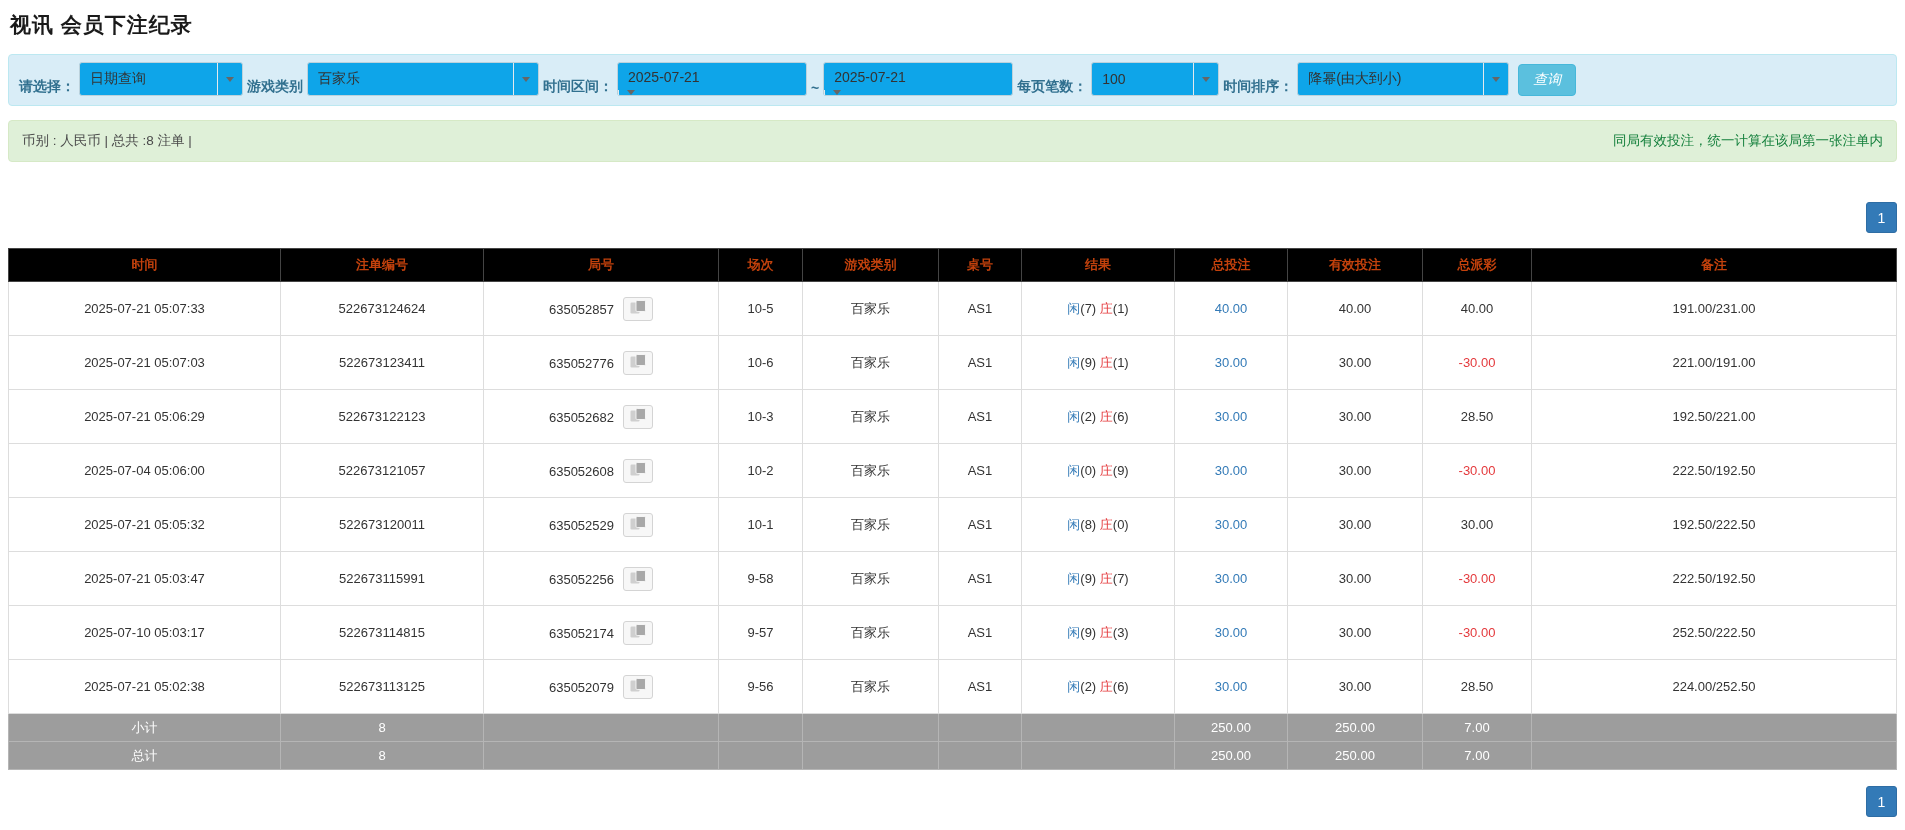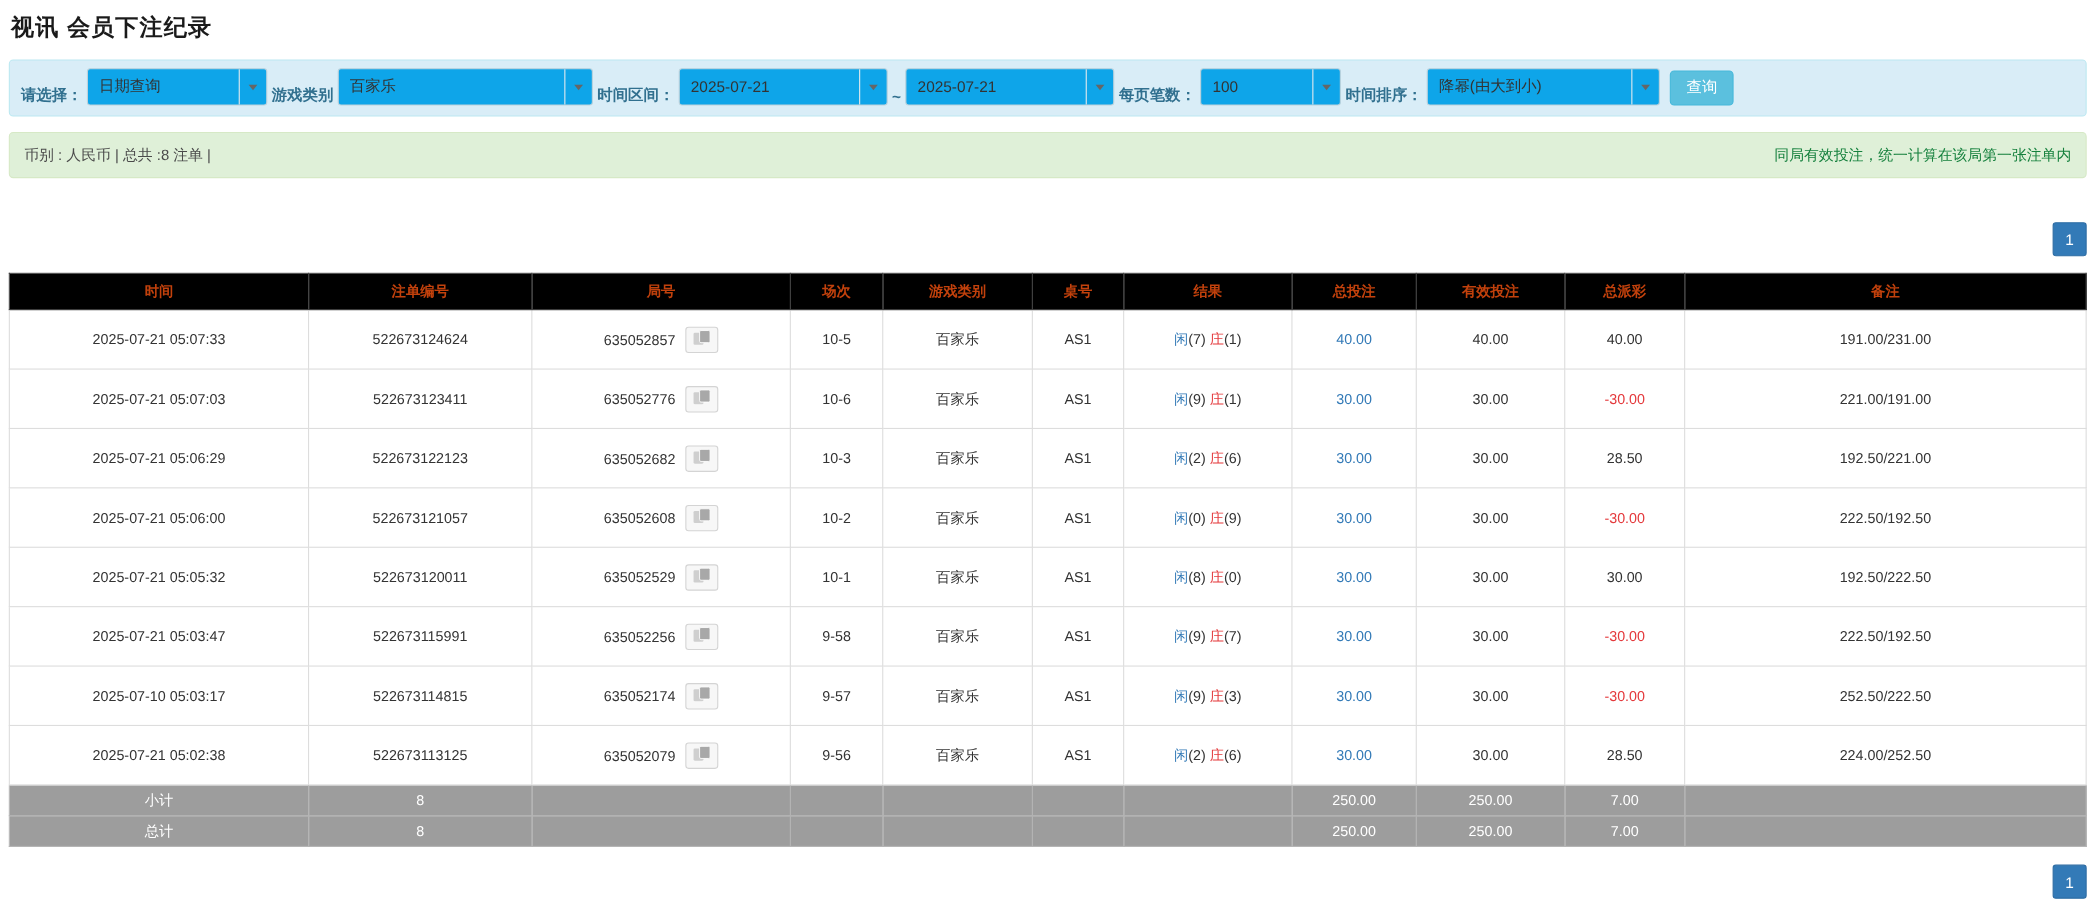--- a/index.html
+++ b/index.html
@@ -18,28 +18,29 @@
   .flabel { color: #31708f; font-weight: bold; font-size: 14px; white-space: nowrap; }
   .select {
     display: flex; align-items: stretch; background: #0ea5e9;
     border: 1px solid #bcd2dc; border-radius: 3px; height: 34px; cursor: pointer;
   }
   .sel-text { padding: 0 10px; display: flex; align-items: center; font-size: 14px; color: #333; flex: 1; white-space: nowrap; }
   .caret-box { width: 25px; border-left: 1px solid #e3eaee; display: flex; align-items: center; justify-content: center; }
   .caret { width: 0; height: 0; border-left: 4px solid transparent; border-right: 4px solid transparent; border-top: 5px solid #666; }
   .w-querytype { width: 164px; }
   .w-game { width: 232px; }
-  .w-date { width: 190px; }
+  .w-date { width: 190px; flex-direction: column; }
   .w-pagesize { width: 128px; }
   .w-sort { width: 212px; margin-top: 47px; }
   .tilde { color: #31708f; font-weight: bold; font-size: 14px; }
   .query-btn {
     background: #5bc0de; border: 1px solid #46b8da; color: #fff;
     font-size: 14px; padding: 6px 14px; border-radius: 4px; cursor: pointer; margin-left: 5px; height: 32px;
     font-family: inherit;
+    font-style: italic;
   }
 
   
   .info-bar {
     margin-top: 14px; background: #dff0d8; border: 1px solid #d6e9c6; border-radius: 4px;
     padding: 0 13px; height: 42px; display: flex; justify-content: space-between; align-items: center;
     font-size: 13.5px; color: #4a4a4a;
   }
   .notice { color: #15803d; font-size: 13.5px; }
 
@@ -242,21 +243,21 @@
       <span class="player-label">闲</span><span class="result-num">(2)</span>
       <span class="banker-label">庄</span><span class="result-num">(6)</span>
     </td>
     <td><a class="amount-link">30.00</a></td>
     <td>30.00</td>
     <td class="payout">28.50</td>
     <td>192.50/221.00</td>
   </tr>
 
   <tr>
-    <td>2025-07-21 05:06:00</td>
+    <td>2025-07-04 05:06:00</td>
     <td>522673121057</td>
     <td>
       <span class="round-id">635052608</span><button class="round-btn">
               <span><svg width="16" height="14" viewBox="0 0 16 14">
                   <rect x="0.5" y="2.5" width="9" height="11" rx="1.2" fill="#cfcfcf"></rect>
                   <rect x="6" y="0.5" width="9.5" height="11" rx="1.2" fill="#a8a8a8" stroke="#ffffff" stroke-width="0.8"></rect>
                 </svg></span>
             </button>
     </td>
     <td>10-2</td>

